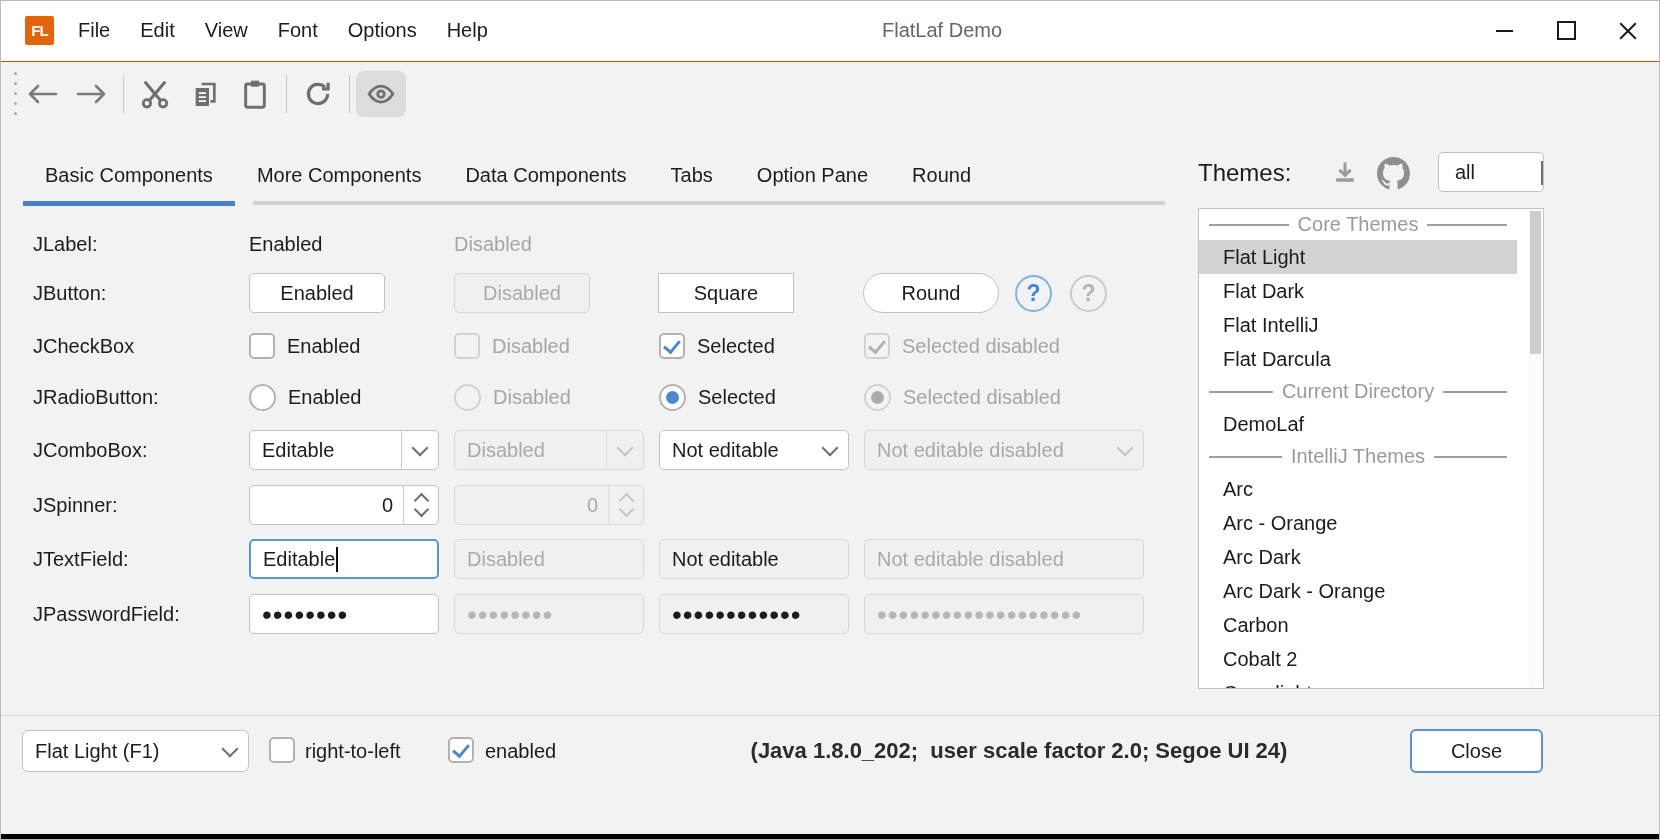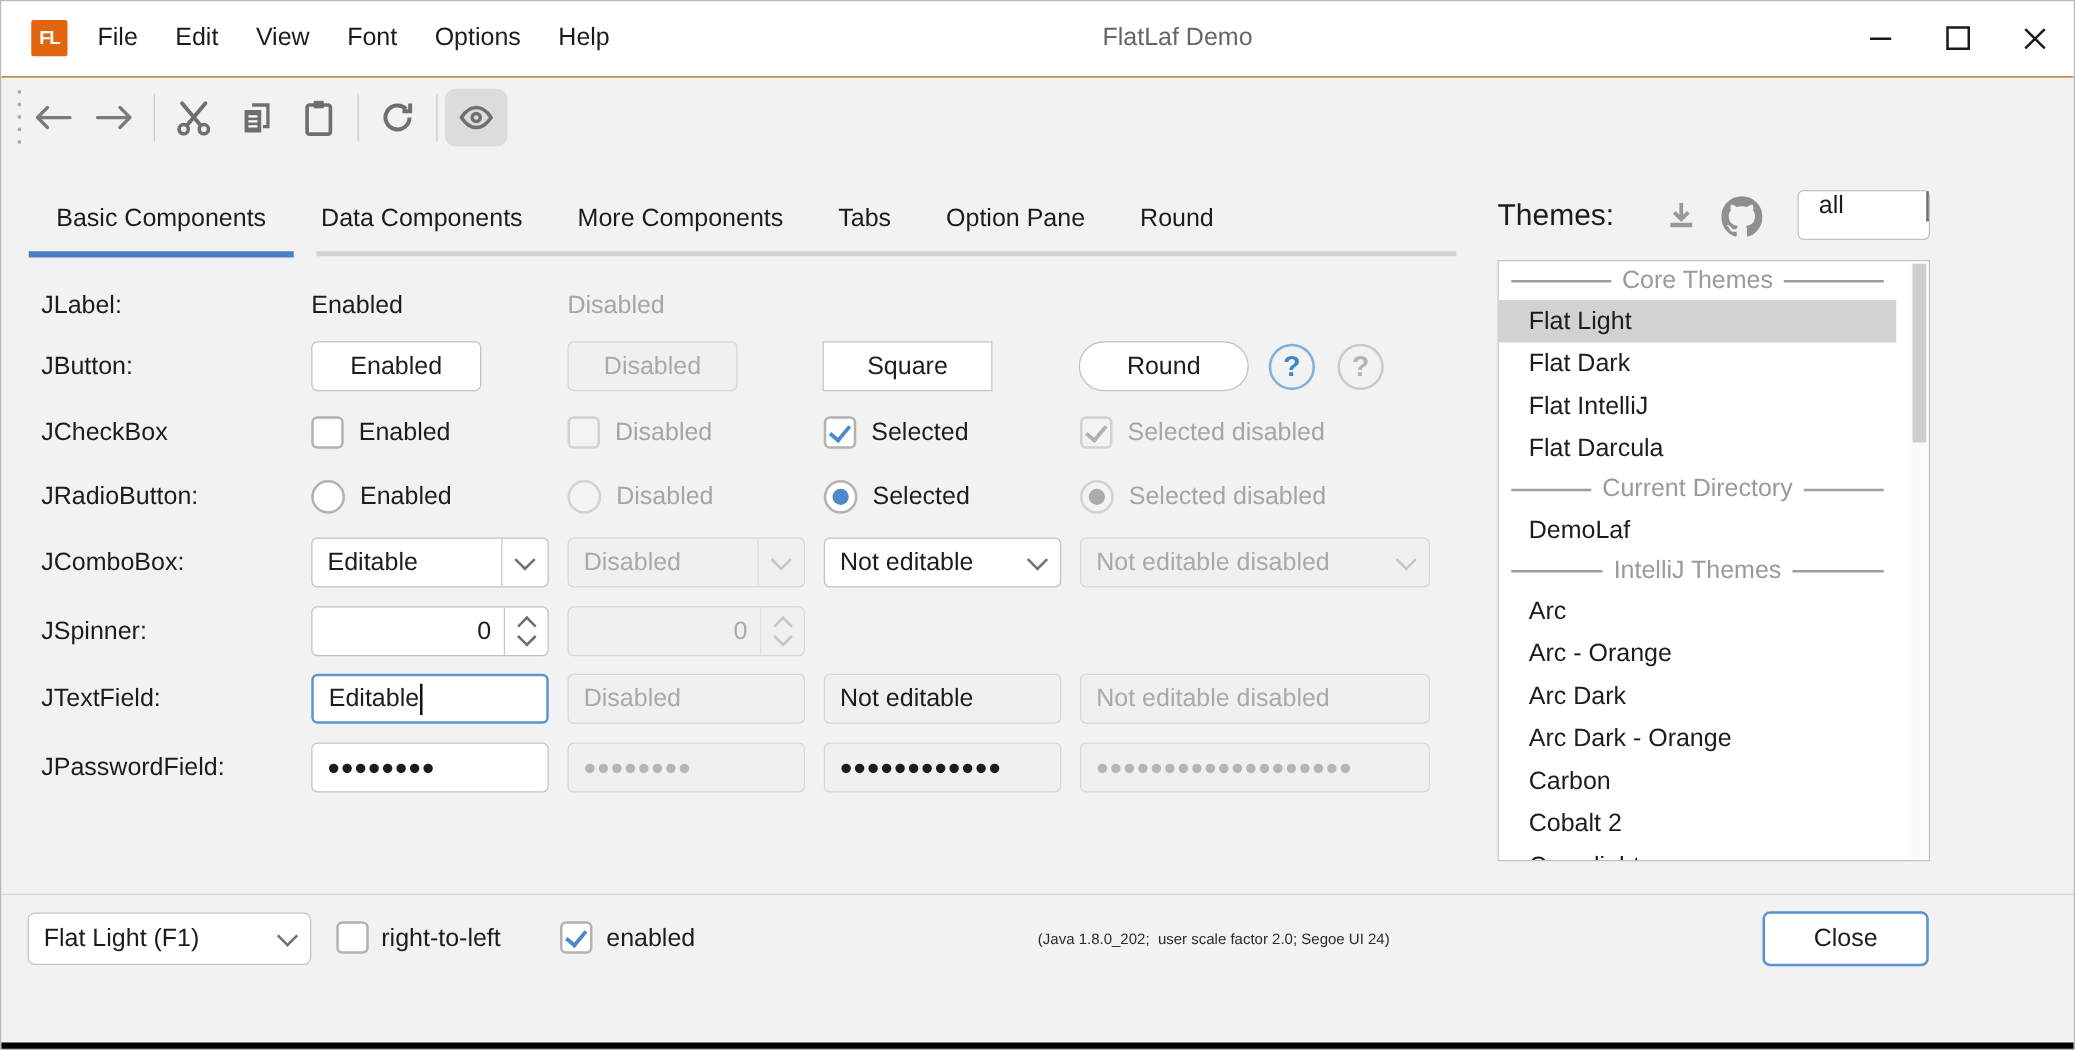--- a/index.html
+++ b/index.html
@@ -33,21 +33,21 @@
   .eye-toggle{background:#dcdcdc;}
   
   .tabs{position:absolute;top:148px;left:22px;height:57px;display:flex;}
   .tab{padding:0 22px;font-size:20px;display:flex;align-items:center;border-bottom:5px solid transparent;}
   .tab.sel{border-bottom-color:#4a80c4;}
   .tabline{position:absolute;top:200px;left:252px;width:912px;height:4px;background:#d2d2d2;}
   
   .themes-label{position:absolute;left:1197px;top:158px;font-size:24px;}
   .ticon{position:absolute;top:155px;width:36px;height:34px;display:flex;align-items:center;justify-content:center;}
   .themes-filter{position:absolute;left:1437px;top:151px;width:106px;height:40px;background:#fff;border:1px solid #c2c2c2;
-        border-radius:5px;box-sizing:border-box;display:flex;align-items:flex-start;font-size:20px;}
+        border-radius:5px;box-sizing:border-box;display:flex;align-items:center;font-size:20px;}
   .themes-filter .val{flex:1;padding-left:16px;}
   .themes-list{position:absolute;left:1197px;top:207px;width:346px;height:481px;background:#fff;border:1px solid #c2c2c2;
         box-sizing:border-box;overflow:hidden;}
   .titem{height:34px;display:flex;align-items:center;padding-left:24px;font-size:20px;width:318px;box-sizing:border-box;}
   .titem.sel{background:#d2d2d2;}
   .tlsep{height:31px;display:flex;align-items:center;color:#9a9a9a;font-size:20px;padding:0 10px;width:318px;box-sizing:border-box;}
   .tlsep::before,.tlsep::after{content:"";flex:1;height:2px;background:#9e9e9e;}
   .tlsep span{padding:0 9px;white-space:nowrap;}
   .sbar{position:absolute;right:1px;top:1px;width:13px;height:477px;background:#fbfbfb;}
   .sthumb{position:absolute;left:1px;top:1px;width:11px;height:143px;background:#cdcdcd;}
@@ -100,22 +100,22 @@
   .tf.graybg{background:#f0f0f0;border-color:#d6d6d6;}
   .tf.distext{color:#a9a9a9;}
   .caret{width:2px;height:25px;background:#111;margin-left:1px;flex:none;}
   .pw{font-size:28px;letter-spacing:1px;padding-top:2px;}
   .pw.distext{color:#b5b5b5;}
   
   .statussep{position:absolute;top:714px;left:0;width:1660px;height:1px;background:#d6d6d6;}
   .laf-combo{position:absolute;left:21px;top:729px;height:42px;}
   .sb-cb{position:absolute;top:736px;}
   .sb-lbl{position:absolute;top:729px;height:42px;display:flex;align-items:center;font-size:20px;}
-  .statusinfo{position:absolute;left:690px;top:729px;width:560px;height:42px;display:flex;align-items:center;justify-content:center;
-      font-size:12px;color:#2b2b2b;white-space:pre;}
+  .statusinfo{position:absolute;left:738px;top:729px;width:560px;height:42px;display:flex;align-items:center;justify-content:center;
+      font-size:22px;color:#2b2b2b;white-space:pre;font-weight:bold;}
   .closebtn{position:absolute;left:1409px;top:728px;width:133px;height:44px;background:#fff;border:2px solid #5793d2;border-radius:6px;
       box-sizing:border-box;display:flex;align-items:center;justify-content:center;font-size:20px;}
   .bstrip{position:absolute;left:0;top:833px;width:100%;height:7px;background:#000;}
   svg{display:block;}
 </style>
 </head>
 <body>
 
 <div class="titlebar">
   <div class="logo">FL</div>
@@ -192,22 +192,22 @@
     <svg width="34" height="30" viewBox="0 0 24 24">
         <path d="M2.5 12c2.8-4.4 6-6.4 9.5-6.4s6.7 2 9.5 6.4c-2.8 4.4-6 6.4-9.5 6.4S5.3 16.4 2.5 12z" fill="none" stroke="#6f6f6f" stroke-width="2.2"></path>
         <circle cx="12" cy="12" r="3.7" fill="#6f6f6f"></circle>
         <circle cx="12" cy="12" r="1.5" fill="#dcdcdc"></circle>
       </svg>
   </div>
 </div>
 
 <div class="tabs">
   <div class="tab sel">Basic Components</div>
+  <div class="tab">More Components</div>
   <div class="tab">Data Components</div>
-  <div class="tab">More Components</div>
   <div class="tab">Tabs</div>
   <div class="tab">Option Pane</div>
   <div class="tab">Round</div>
 </div>
 <div class="tabline"></div>
 
 <div class="themes-label">Themes:</div>
 <div class="ticon" style="left:1326px;">
   <svg width="30" height="30" viewBox="0 0 24 24">
       <path d="M12 3.5v9.5M7.5 9.5 12 14l4.5-4.5" fill="none" stroke="#9a9a9a" stroke-width="2.4"></path>

